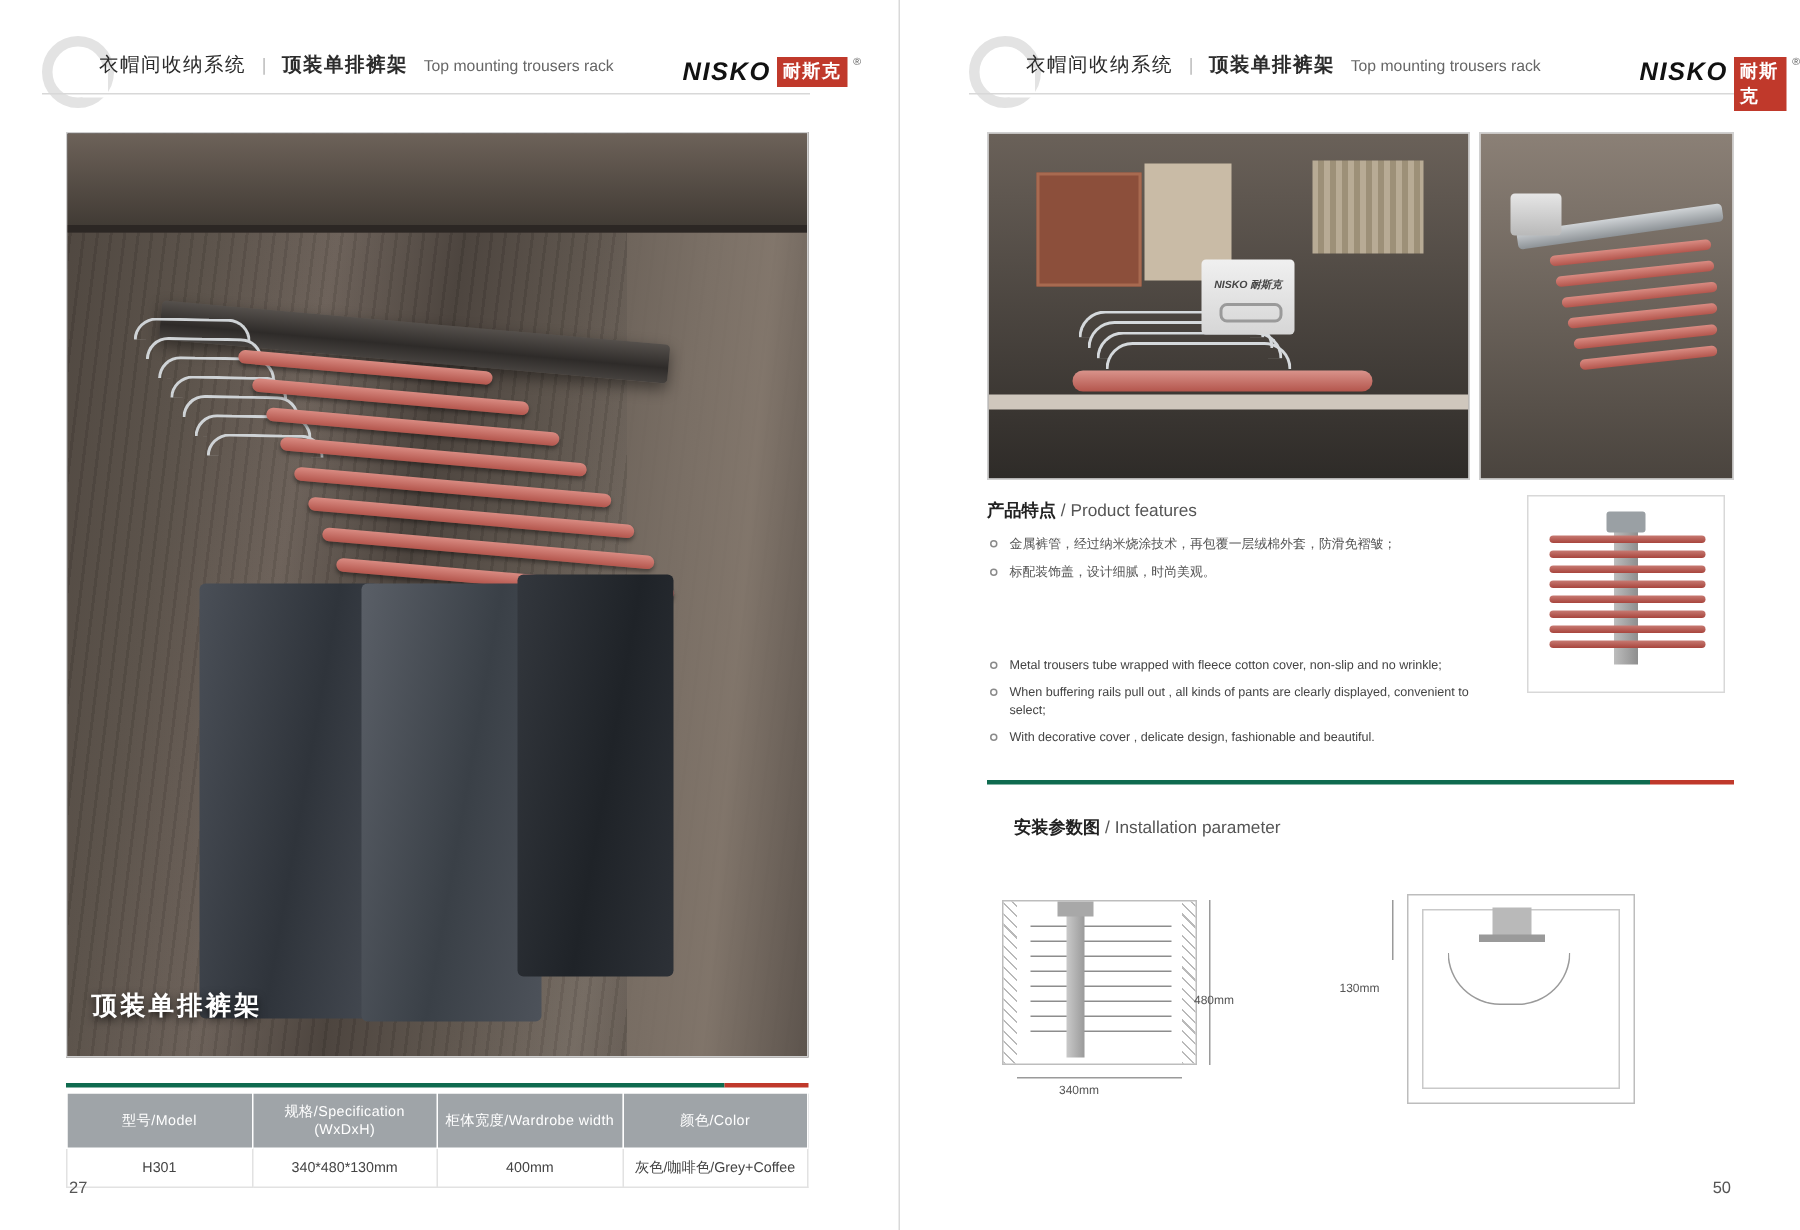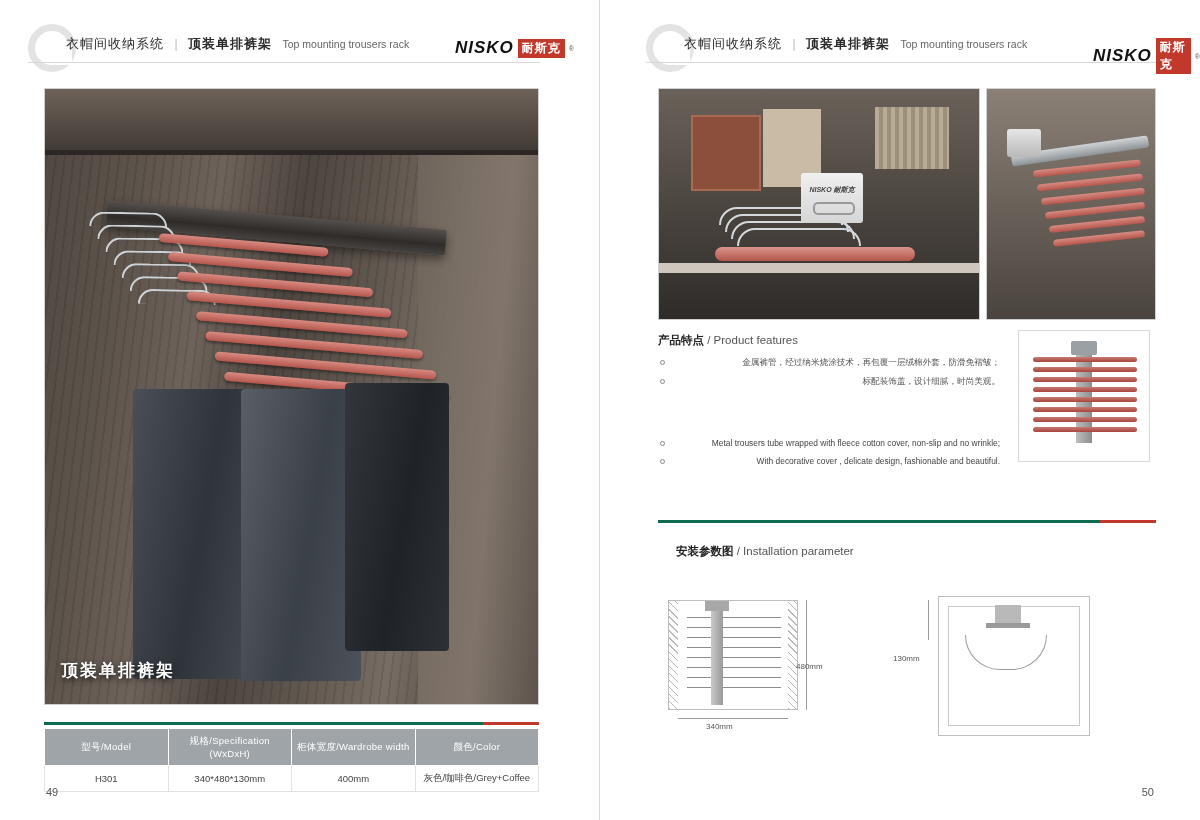--- a/index.html
+++ b/index.html
@@ -25,21 +25,21 @@
   .hdr .c-mark:after{
     content:"";position:absolute;right:-3px;top:14px;width:17px;height:20px;background:#fff;
   }
   .hdr .titles{position:absolute;left:38px;top:10px;white-space:nowrap;}
   .hdr .t-cn{font-size:13px;font-weight:normal;color:#2b2b2b;letter-spacing:1px;}
   .hdr .sep{display:inline-block;margin:0 6px;color:#bbb;font-size:12px;}
   .hdr .t-cn2{font-size:13px;font-weight:bold;color:#2b2b2b;letter-spacing:1px;}
   .hdr .t-en{font-size:10.5px;color:#666;margin-left:6px;font-weight:normal;}
   .hdr .rule{position:absolute;left:0;top:38px;height:1px;background:#d8d8d8;}
 
-  .brand{position:absolute;top:38px;display:flex;align-items:center;gap:4px;}
+  .brand{position:absolute;top:38px;display:flex;gap:4px;}
   .brand .bn{font-size:17px;font-weight:bold;letter-spacing:1px;color:#111;font-style:italic;}
   .brand .bbox{background:#c0392b;color:#fff;font-size:12px;font-weight:bold;padding:1px 4px;letter-spacing:1px;}
   .brand .reg{font-size:7px;vertical-align:super;color:#555;}
 
   
   .hero{
     position:absolute;left:44px;top:88px;width:495px;height:617px;
     overflow:hidden;border:1px solid #cfcfcf;box-sizing:border-box;
     background:#3a332e;
   }
@@ -144,21 +144,21 @@
 
   .bullets{position:absolute;}
   .bullets li{
     list-style:none;position:relative;margin:0 0 7px 0;padding-left:13px;
     font-size:8.6px;color:#555;line-height:1.35;
   }
   .bullets li:before{
     content:"";position:absolute;left:0;top:3px;width:5px;height:5px;border-radius:50%;
     border:1px solid #8a8a8a;box-sizing:border-box;
   }
-  ul.bullets{margin:0;padding:0;text-align:right;}
+  ul.bullets{margin:0;padding:0;}
   .bullets.en li{font-size:8.4px;color:#444;}
 
   .thumb{
     position:absolute;left:1018px;top:330px;width:132px;height:132px;
     border:1px solid #d8d8d8;background:#fff;box-sizing:border-box;overflow:hidden;
   }
   .thumb .t-bar{position:absolute;left:14px;height:5px;border-radius:3px;background:linear-gradient(180deg,#c77a72,#a8453d);}
   .thumb .t-spine{position:absolute;left:57px;top:20px;width:16px;height:92px;background:linear-gradient(90deg,#bdbdbd,#8e8e8e);}
   .thumb .t-head{position:absolute;left:52px;top:10px;width:26px;height:14px;background:#9aa0a4;border-radius:2px;}
 
@@ -268,21 +268,21 @@
           <tr>
             <td>H301</td>
             <td>340*480*130mm</td>
             <td>400mm</td>
             <td>灰色/咖啡色/Grey+Coffee</td>
           </tr>
         </tbody>
       </table>
     </div>
 
-    <div class="pageno l">49</div>
+    <div class="pageno l">27</div>
   </div>
 
   <div class="gutter"></div>
 
   <div class="page right">
 
     <div class="hdr" style="left:46px;width:512px;">
       <div class="c-mark"></div>
       <div class="titles">
         <span class="t-cn">衣帽间收纳系统</span>
@@ -336,20 +336,21 @@
   <span class="en">Product features</span>
 </div>
 
 <ul class="bullets" style="left:660px;top:357px;width:340px;">
   <li>金属裤管，经过纳米烧涂技术，再包覆一层绒棉外套，防滑免褶皱；</li>
   <li>标配装饰盖，设计细腻，时尚美观。</li>
 </ul>
 
 <ul class="bullets en" style="left:660px;top:438px;width:340px;">
   <li>Metal trousers tube wrapped with fleece cotton cover, non-slip and no wrinkle;</li>
+  <li>When buffering rails pull out , all kinds of pants are clearly displayed,  convenient to select;</li>
   <li>With decorative cover , delicate design, fashionable and beautiful.</li>
 </ul>
 
 <div class="thumb">
   <div class="t-spine"></div>
   <div class="t-head"></div>
   <div class="t-bar" style="top:26px;width:104px;"></div>
   <div class="t-bar" style="top:36px;width:104px;"></div>
   <div class="t-bar" style="top:46px;width:104px;"></div>
   <div class="t-bar" style="top:56px;width:104px;"></div>

